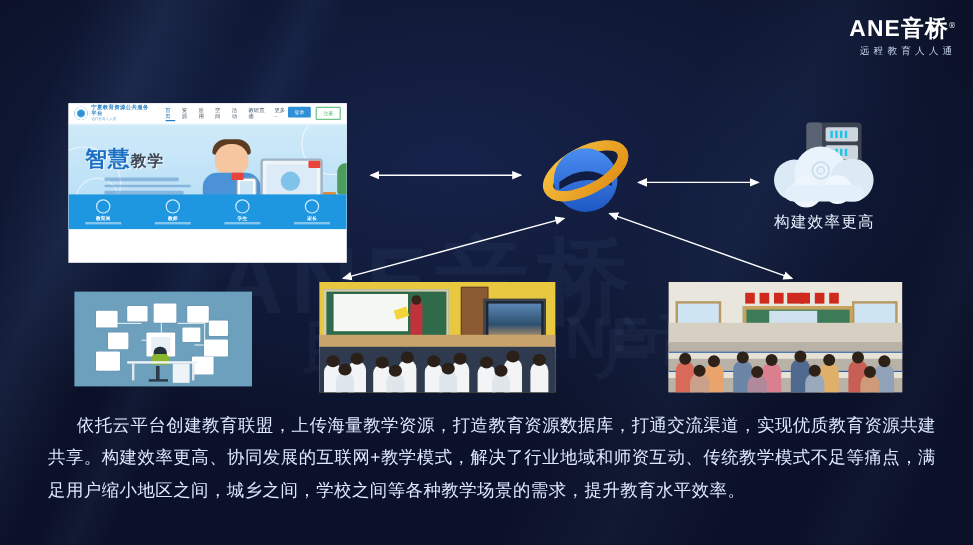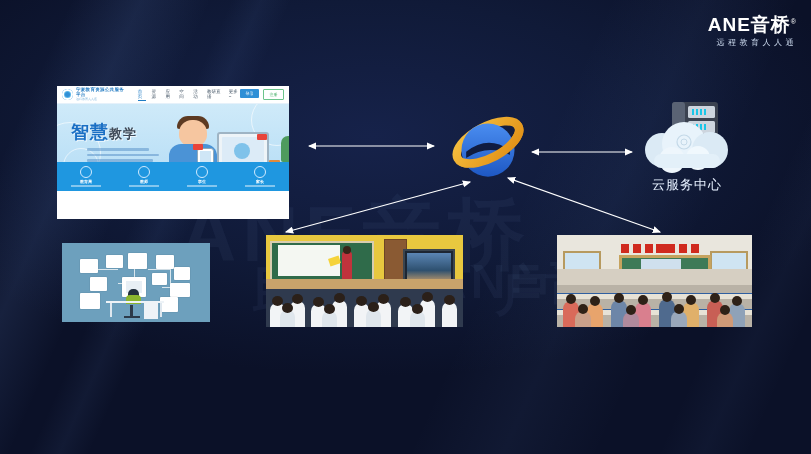--- a/index.html
+++ b/index.html
@@ -307,21 +307,21 @@
         <circle cx="52" cy="44" r="22" fill="#e8f3fb"></circle>
         <circle cx="78" cy="50" r="18" fill="#dbeaf5"></circle>
         <circle cx="66" cy="58" r="12" fill="#f0f8fd"></circle>
         <circle cx="40" cy="60" r="13" fill="#eef6fc"></circle>
         <rect x="22" y="54" width="66" height="14" rx="7" fill="#e3f0f9"></rect>
         <circle cx="52" cy="42" r="7" fill="none" stroke="#c4d9e8" stroke-width="1.2"></circle>
         <circle cx="52" cy="42" r="3" fill="none" stroke="#c4d9e8" stroke-width="1"></circle>
       </g>
     </svg>
   </div>
-  <div id="cloud-label">云服务中心</div>
+  <div id="cloud-label">构建效率更高</div>
 
   <div class="photo" id="photo-left">
     <div class="ln" style="left:34px;top:26px;width:22px;"></div>
     <div class="ln" style="left:56px;top:40px;width:26px;"></div>
     <div class="ln" style="left:86px;top:26px;width:22px;"></div>
     <div class="ln" style="left:100px;top:44px;width:20px;"></div>
     <div class="lv" style="left:72px;top:20px;height:22px;"></div>
     <div class="lv" style="left:108px;top:22px;height:20px;"></div>
     <div class="card" style="left:18px;top:16px;width:18px;height:14px;"></div>
     <div class="card" style="left:28px;top:34px;width:17px;height:14px;"></div>
@@ -466,14 +466,17 @@
       <marker id="at" markerWidth="7" markerHeight="7" refX="1" refY="3" orient="auto">
         <path d="M7,0 L0,3 L7,6 z" fill="#ffffff"></path>
       </marker>
     </defs>
     <line x1="309" y1="146" x2="434" y2="146" stroke="#ffffff" stroke-width="1.2" marker-start="url(#at)" marker-end="url(#ah)"></line>
     <line x1="532" y1="152" x2="632" y2="152" stroke="#ffffff" stroke-width="1.2" marker-start="url(#at)" marker-end="url(#ah)"></line>
     <line x1="286" y1="232" x2="470" y2="182" stroke="#ffffff" stroke-width="1.2" marker-start="url(#at)" marker-end="url(#ah)"></line>
     <line x1="508" y1="178" x2="660" y2="232" stroke="#ffffff" stroke-width="1.2" marker-start="url(#at)" marker-end="url(#ah)"></line>
   </svg>
 
+  <div id="caption">
+    <p>依托云平台创建教育联盟，上传海量教学资源，打造教育资源数据库，打通交流渠道，实现优质教育资源共建共享。构建效率更高、协同发展的互联网+教学模式，解决了行业地域和师资互动、传统教学模式不足等痛点，满足用户缩小地区之间，城乡之间，学校之间等各种教学场景的需求，提升教育水平效率。</p>
+  </div>
 
 </div>
 
 </body></html>

